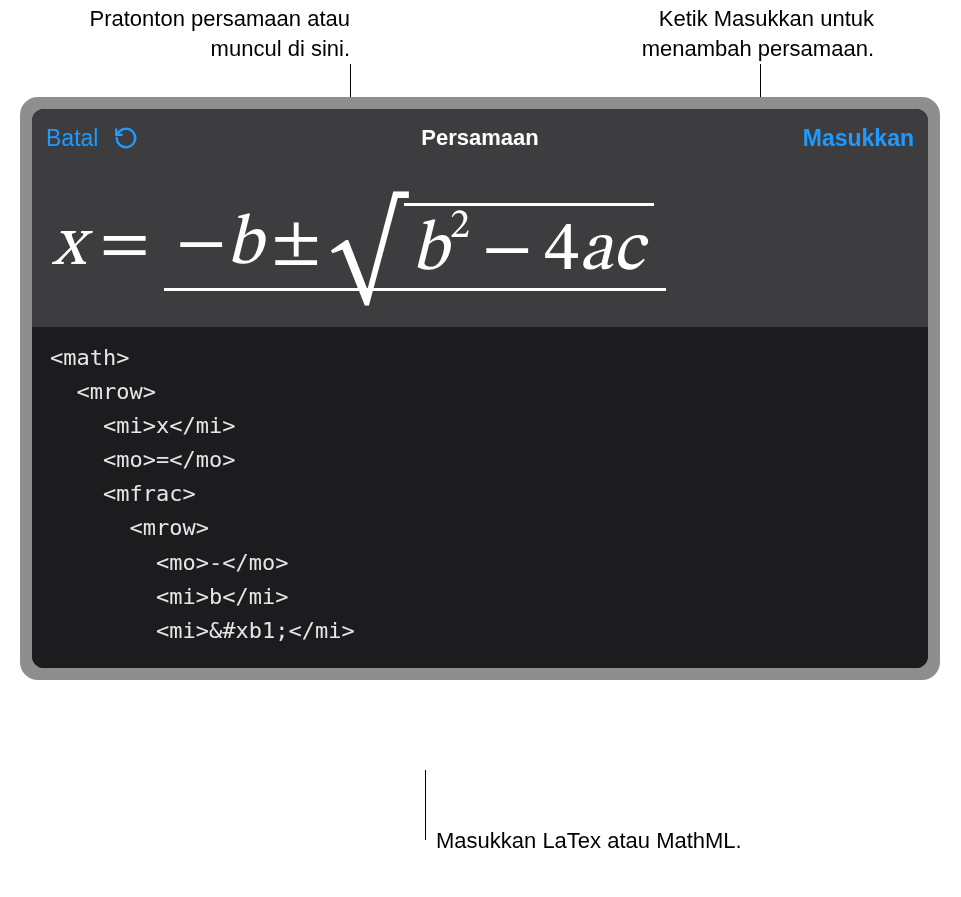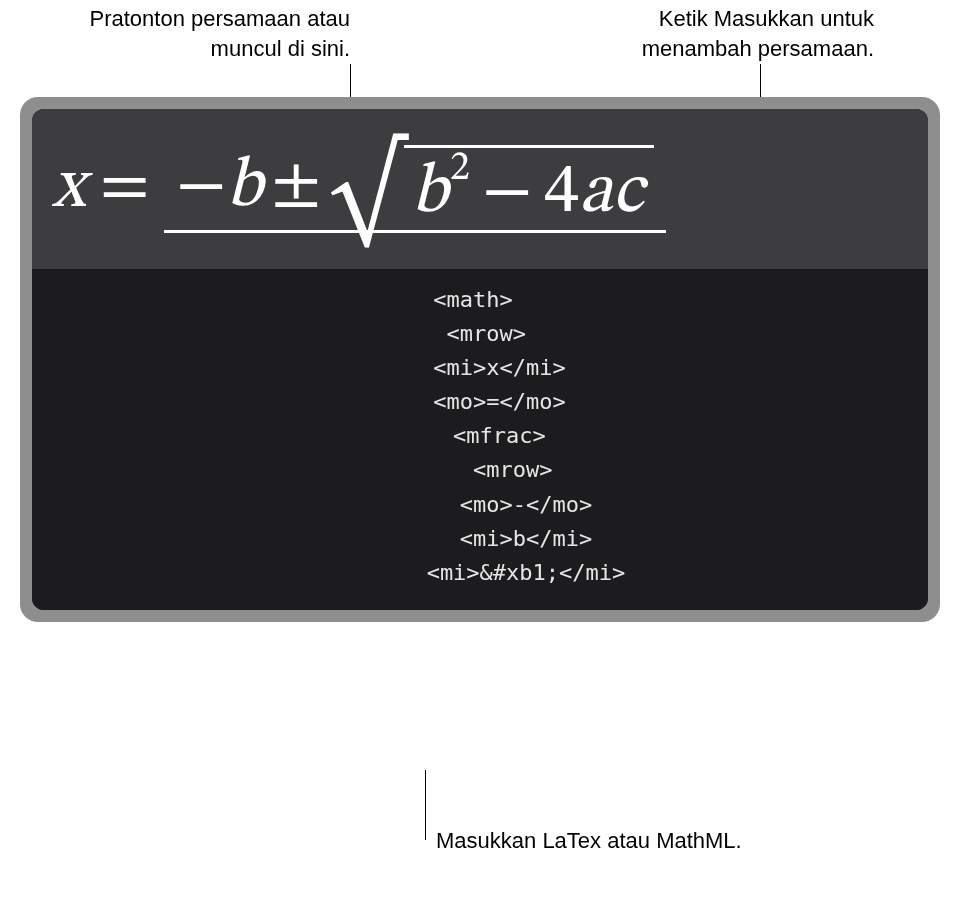--- a/index.html
+++ b/index.html
@@ -143,40 +143,52 @@
   background: #1c1c1e;
   color: #e6e6e6;
   font-family: "SF Mono", Menlo, Consolas, monospace;
   font-size: 22px;
   line-height: 1.55;
   padding: 14px 32px 20px 18px;
   white-space: pre;
   min-height: 300px;
   border:none;
   outline:none;
-  text-align:center;
 }
 </style>
 </head>
 <body>
 
 <div class="callout" style="left:70px; top:4px; width:280px;">Pratonton persamaan
 atau muncul di sini.</div>
 <div class="callout-line" style="left:350px; top:64px; width:1px; height:142px;"></div>
 
 <div class="callout" style="left:574px; top:4px; width:300px;">Ketik Masukkan untuk
 menambah persamaan.</div>
 <div class="callout-line" style="left:760px; top:64px; width:1px; height:40px;"></div>
 
 <div class="callout left-align" style="left:436px; top:826px; width:320px;">Masukkan LaTex atau
 MathML.</div>
 <div class="callout-line" style="left:425px; top:770px; width:1px; height:70px;"></div>
 
 <div class="dialog-wrap">
   <div class="dialog">
+    <div class="dialog-header">
+      <div class="header-left">
+        <button class="cancel-btn">Batal</button>
+        <span class="undo-icon">
+          <svg viewBox="0 0 24 24" fill="none" stroke="#1e9bff" stroke-width="2.2" stroke-linecap="round" stroke-linejoin="round">
+            <path d="M3.5 12a8.5 8.5 0 1 0 2.6-6.1L3 9"></path>
+            <path d="M3 4v5h5"></path>
+          </svg>
+        </span>
+      </div>
+      <div class="header-title">Persamaan</div>
+      <button class="insert-btn">Masukkan</button>
+    </div>
 
     <div class="preview">
       <div class="eq">
         <span class="var">x</span>
         <span class="op">=</span>
         <span class="frac">
           <span class="num">
             <span class="numrow">
               <span style="font-style:normal;">−</span>
               <span class="var">b</span>

